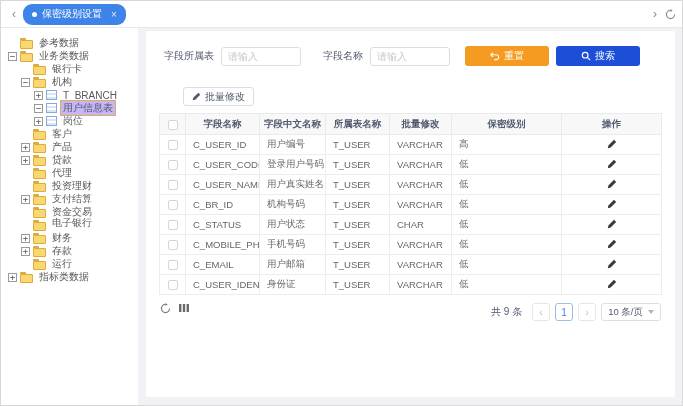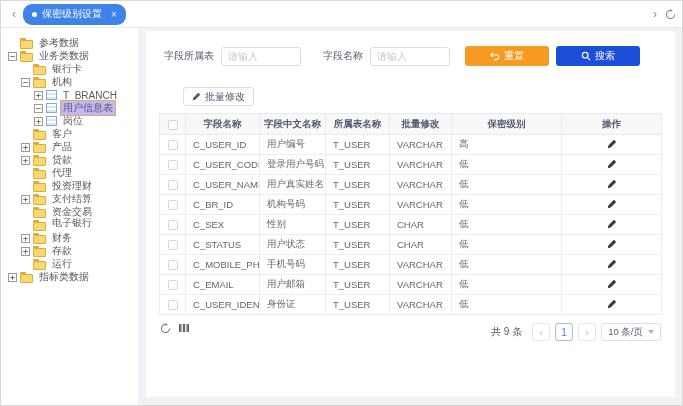--- a/index.html
+++ b/index.html
@@ -322,31 +322,20 @@
               <td>机构号码</td>
               <td>T_USER</td>
               <td>VARCHAR</td>
               <td>低</td>
               <td class="op"><span class="pencil"><svg width="10" height="10" viewBox="0 0 10 10">
                     <path d="M7 0.8 L9.2 3 L3.6 8.6 L0.8 9.2 L1.4 6.4 Z" fill="#3a3a3a"></path>
                   </svg></span></td>
             </tr>
             <tr>
               <td class="cbcell"><span class="cb"></span></td>
-              <td>C_SEX</td>
-              <td>性别</td>
-              <td>T_USER</td>
-              <td>CHAR</td>
-              <td>低</td>
-              <td class="op"><span class="pencil"><svg width="10" height="10" viewBox="0 0 10 10">
-                    <path d="M7 0.8 L9.2 3 L3.6 8.6 L0.8 9.2 L1.4 6.4 Z" fill="#3a3a3a"></path>
-                  </svg></span></td>
-            </tr>
-            <tr>
-              <td class="cbcell"><span class="cb"></span></td>
               <td>C_STATUS</td>
               <td>用户状态</td>
               <td>T_USER</td>
               <td>CHAR</td>
               <td>低</td>
               <td class="op"><span class="pencil"><svg width="10" height="10" viewBox="0 0 10 10">
                     <path d="M7 0.8 L9.2 3 L3.6 8.6 L0.8 9.2 L1.4 6.4 Z" fill="#3a3a3a"></path>
                   </svg></span></td>
             </tr>
             <tr>

